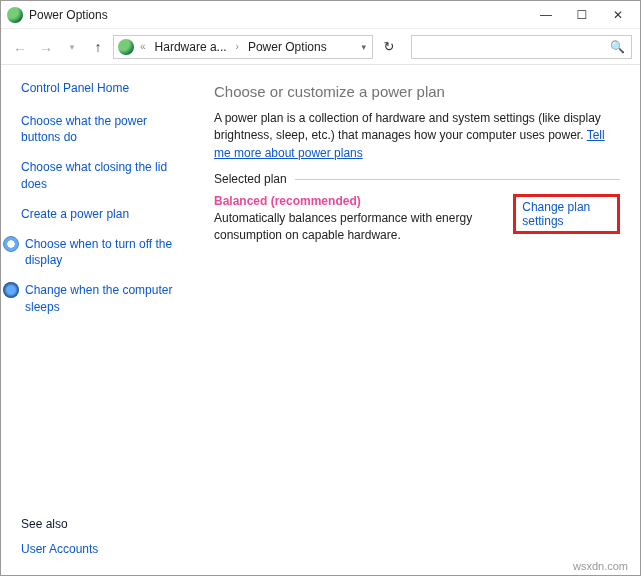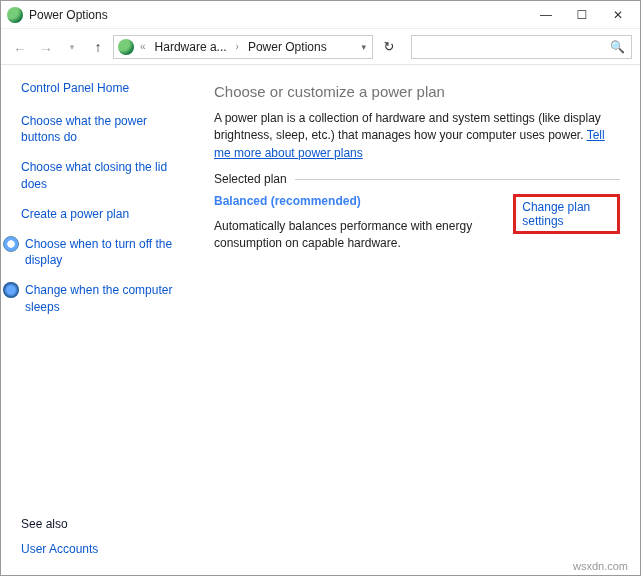--- a/index.html
+++ b/index.html
@@ -31,22 +31,22 @@
     .sidebar-spacer { flex: 1; }
     .see-also-title { color: #0f172a; margin-bottom: 10px; font-size: 12px; }
     .main { flex: 1; padding: 18px 20px 0 18px; overflow: auto; }
     .main-heading { color: #737373; font-size: 15px; font-weight: 400; margin-bottom: 10px; }
     .main-desc { color: #222; font-size: 12px; line-height: 1.45; margin-bottom: 8px; margin-top: 7px; }
     .text-link { color: #0b57d0; text-decoration: underline; cursor: pointer; }
     .section-title-row { display: flex; align-items: center; margin: 10px 0 8px 0; text-align: center; }
     .section-title { color: #222; font-size: 12px; margin-right: 8px; white-space: nowrap; }
     .section-rule { flex: 1; height: 1px; background: #ccc; }
     .plan-row { display: flex; justify-content: space-between; align-items: flex-start; }
-    .plan-name { font-weight: 600; color: #3b82f6; font-size: 12px; }
-    .plan-desc { color: #222; font-size: 12px; line-height: 1.4; margin-top: 10px; max-width: 380px; }
+    .plan-name { font-weight: 600; color: #ec4899; font-size: 12px; }
+    .plan-desc { color: #222; font-size: 12px; line-height: 1.4; margin-top: 2px; max-width: 380px; }
     .change-link { color: #0b57d0; font-size: 12px; cursor: pointer; }
     .highlight-box { border: 3px solid #d22; padding: 3px 6px; display: inline-block; }
     .watermark { position: absolute; bottom: 4px; right: 13px; font-size: 11px; color: #999; }
   </style>
 </head>
 <body>
 
 <div class="window">
 
   <div class="titlebar">

